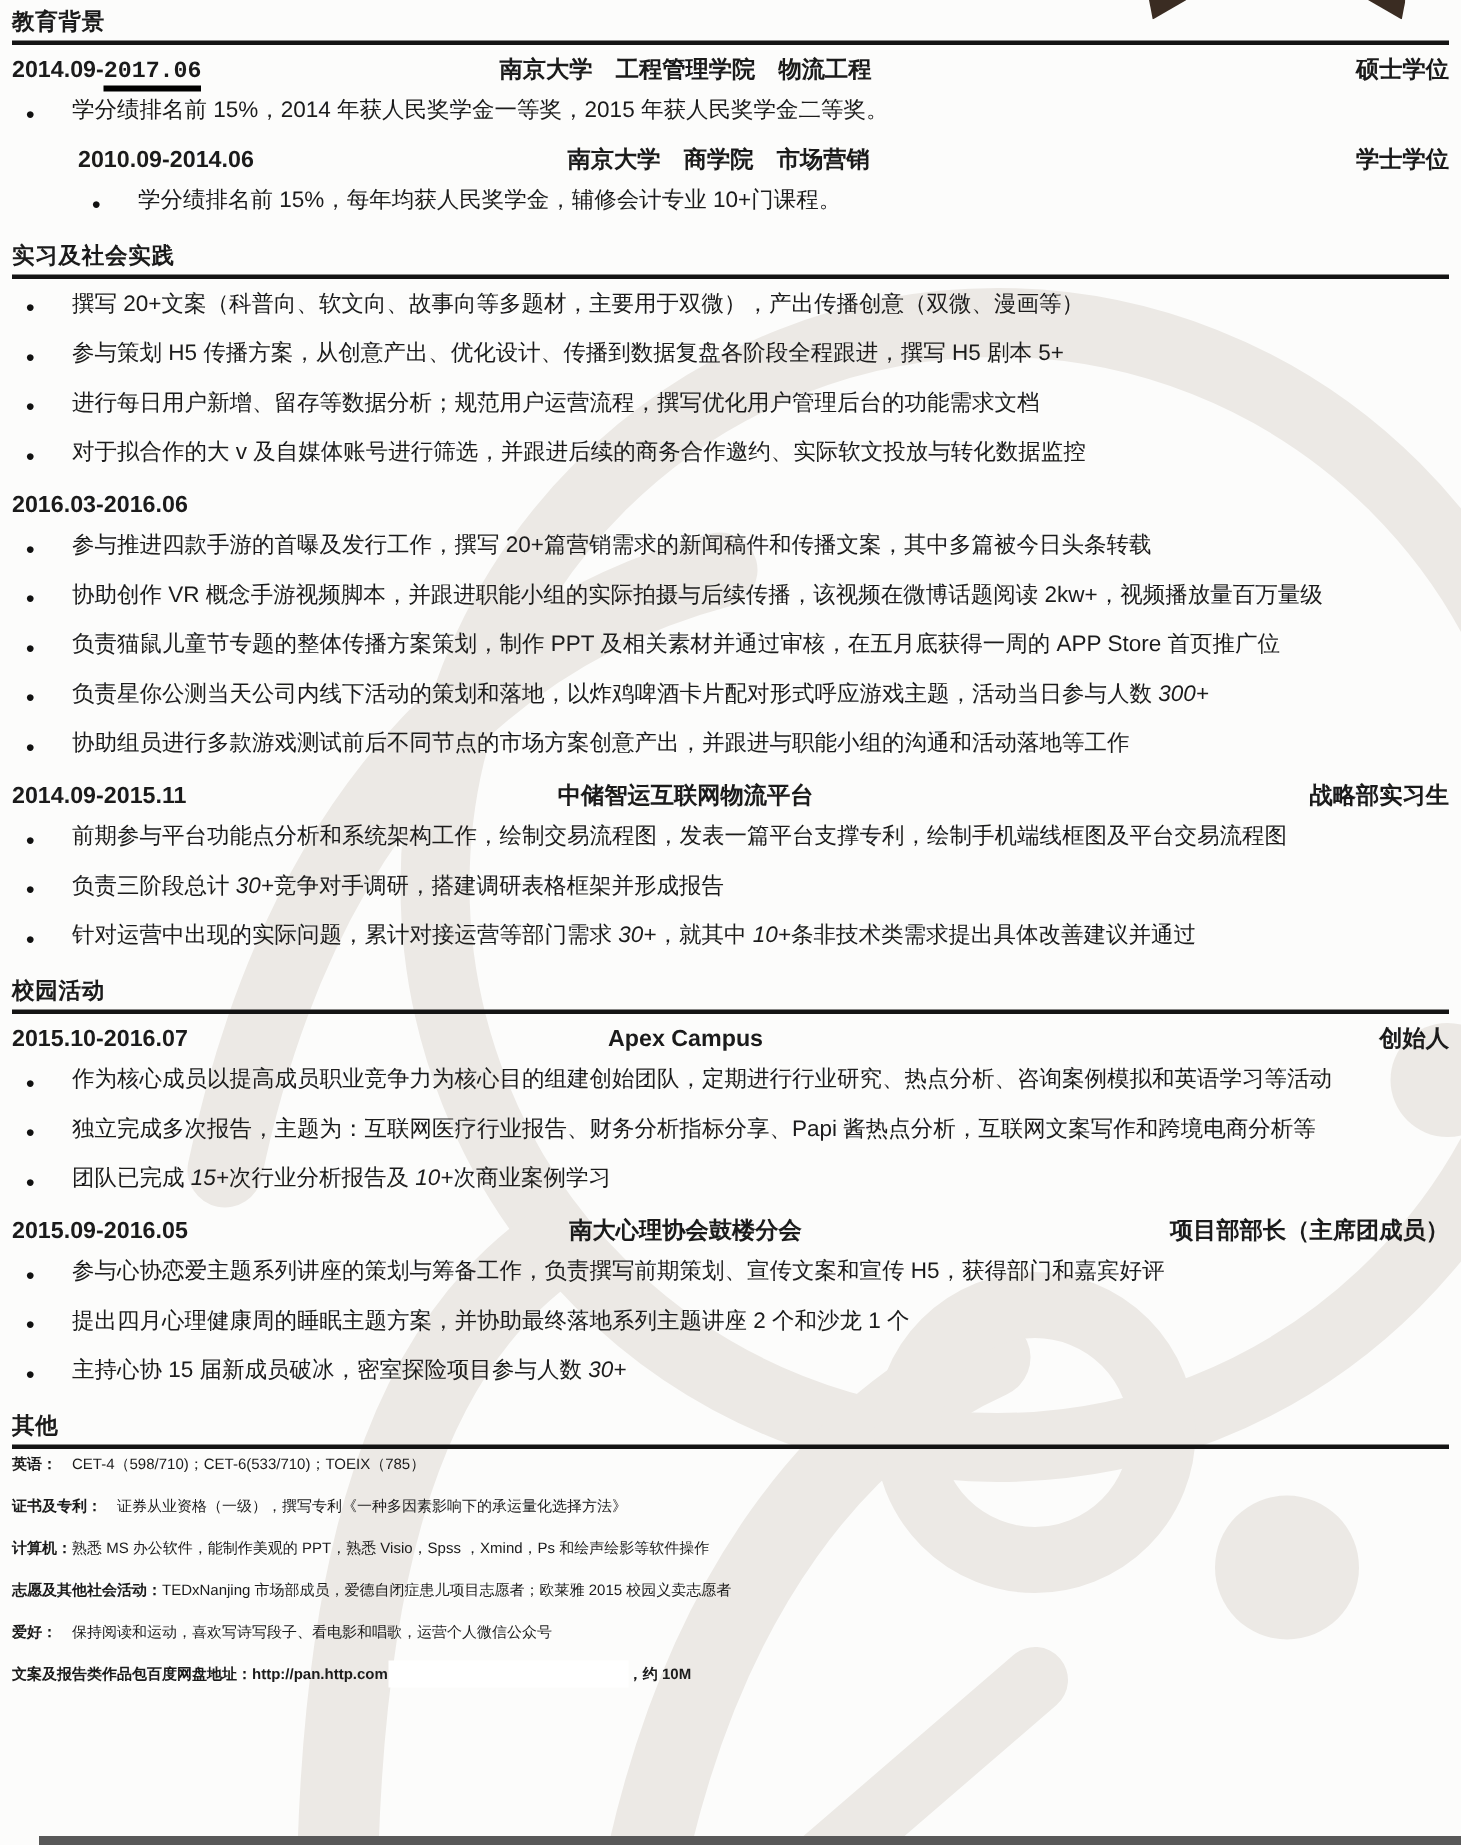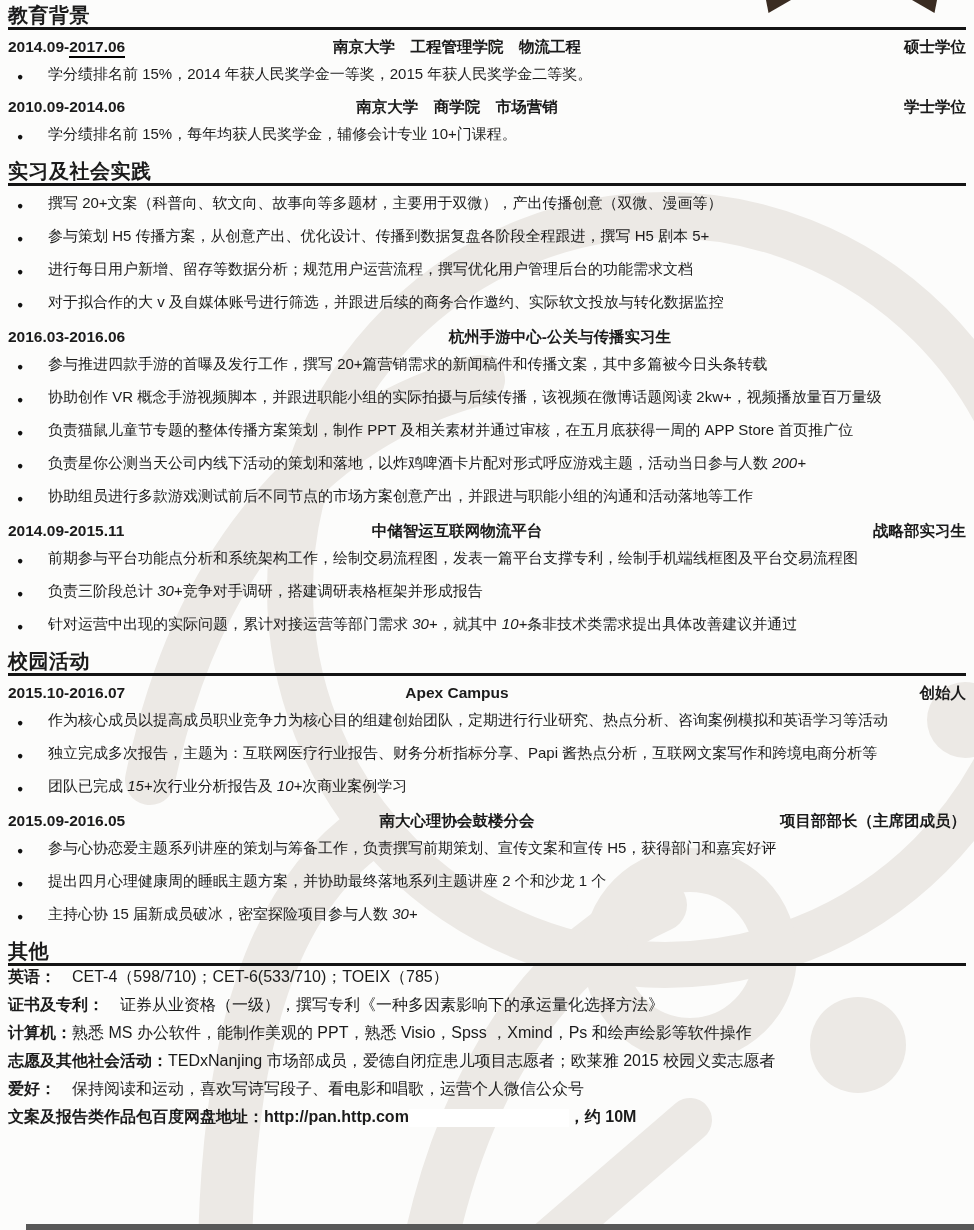--- a/index.html
+++ b/index.html
@@ -19,37 +19,37 @@
   }
   #watermark{position:absolute;inset:0;z-index:0;}
   #content{position:absolute;inset:0;z-index:1;padding:4px 8px 0 8px;}
   .corner-tri{position:absolute;top:0;height:13px;z-index:2;}
   #tri-left{left:766px;width:25px;background:var(--tri);clip-path:polygon(0 0,100% 0,10% 100%);}
   #tri-right{left:912px;width:25px;background:var(--tri);clip-path:polygon(0 0,100% 0,90% 100%);}
   #bottom-bar{position:absolute;left:26px;right:0;bottom:0;height:6px;background:var(--bar);z-index:2;}
 
   .section{margin-top:16px;}
   .section:first-child{margin-top:0;}
-  .section-title{font-size:20px;line-height:18px;font-weight:700;padding:2px 0 3px;letter-spacing:.5px;}
+  .section-title{font-size:15px;line-height:18px;font-weight:700;padding:2px 0 3px;letter-spacing:.5px;}
   .section-rule{height:3px;background:var(--rule);}
 
   .entry{margin-top:6px;}
   .section:not(.compact) .entry + .entry{margin-top:14px;}
-  .section.compact .entry + .entry{margin-top:0;}
+  .section.compact .entry + .entry{margin-top:0;margin-left:44px;}
   .entry-header{display:grid;grid-template-columns:235px 1fr 295px;font-weight:700;font-size:15.5px;line-height:22px;align-items:baseline;}
   .entry-company{text-align:center;}
   .entry-position{text-align:right;}
-  .date-underline{border-bottom:2px solid #000000;padding-bottom:1px;}
+  .date-underline{border-bottom:4px solid #000000;padding-bottom:1px;font-family:Liberation Mono, monospace;}
 
   .bullets{list-style:none;margin:5px 0 0;padding:0;}
   .bullet-item{position:relative;padding-left:40px;margin:0 0 12px;line-height:21px;font-size:15px;}
   .dot{position:absolute;left:9px;top:3px;font-size:10.5px;color:#111;}
   .bullet-item em,.info-line em{font-style:italic;}
 
-  .info-line{height:28px;line-height:21px;font-size:16px;white-space:nowrap;}
+  .info-line{height:28px;line-height:21px;font-size:10px;white-space:nowrap;}
   .info-label{font-weight:700;}
   .redacted{display:inline-block;width:160px;height:18px;background:#ffffff;vertical-align:middle;}
 </style>
 </head>
 <body>
 
 <svg id="watermark" width="974" height="1230" viewBox="0 0 974 1230" xmlns="http://www.w3.org/2000/svg">
   <g fill="none" stroke="var(--wm)" stroke-linecap="round">
     <circle cx="665" cy="590" r="375" stroke-width="46"></circle>
     <path d="M 150 780 C 200 540 330 420 480 380" stroke-width="50"></path>
@@ -101,27 +101,26 @@
         <ul class="bullets">
           <li class="bullet-item"><span class="dot">●</span>撰写 20+文案（科普向、软文向、故事向等多题材，主要用于双微），产出传播创意（双微、漫画等）</li>
           <li class="bullet-item"><span class="dot">●</span>参与策划 H5 传播方案，从创意产出、优化设计、传播到数据复盘各阶段全程跟进，撰写 H5 剧本 5+</li>
           <li class="bullet-item"><span class="dot">●</span>进行每日用户新增、留存等数据分析；规范用户运营流程，撰写优化用户管理后台的功能需求文档</li>
           <li class="bullet-item"><span class="dot">●</span>对于拟合作的大 v 及自媒体账号进行筛选，并跟进后续的商务合作邀约、实际软文投放与转化数据监控</li>
         </ul>
       </div>
       <div class="entry">
         <div class="entry-header">
           <div class="entry-date">2016.03-2016.06</div>
-          <div class="entry-position">杭州手游中心-公关与传播实习生</div>
         </div>
         <ul class="bullets">
           <li class="bullet-item"><span class="dot">●</span>参与推进四款手游的首曝及发行工作，撰写 20+篇营销需求的新闻稿件和传播文案，其中多篇被今日头条转载</li>
           <li class="bullet-item"><span class="dot">●</span>协助创作 VR 概念手游视频脚本，并跟进职能小组的实际拍摄与后续传播，该视频在微博话题阅读 2kw+，视频播放量百万量级</li>
           <li class="bullet-item"><span class="dot">●</span>负责猫鼠儿童节专题的整体传播方案策划，制作 PPT 及相关素材并通过审核，在五月底获得一周的 APP Store 首页推广位</li>
-          <li class="bullet-item"><span class="dot">●</span>负责星你公测当天公司内线下活动的策划和落地，以炸鸡啤酒卡片配对形式呼应游戏主题，活动当日参与人数 <em>200+</em></li>
+          <li class="bullet-item"><span class="dot">●</span>负责星你公测当天公司内线下活动的策划和落地，以炸鸡啤酒卡片配对形式呼应游戏主题，活动当日参与人数 <em>300+</em></li>
           <li class="bullet-item"><span class="dot">●</span>协助组员进行多款游戏测试前后不同节点的市场方案创意产出，并跟进与职能小组的沟通和活动落地等工作</li>
         </ul>
       </div>
       <div class="entry">
         <div class="entry-header">
           <div class="entry-date">2014.09-2015.11</div>
           <div class="entry-company">中储智运互联网物流平台</div>
           <div class="entry-position">战略部实习生</div>
         </div>
         <ul class="bullets">

